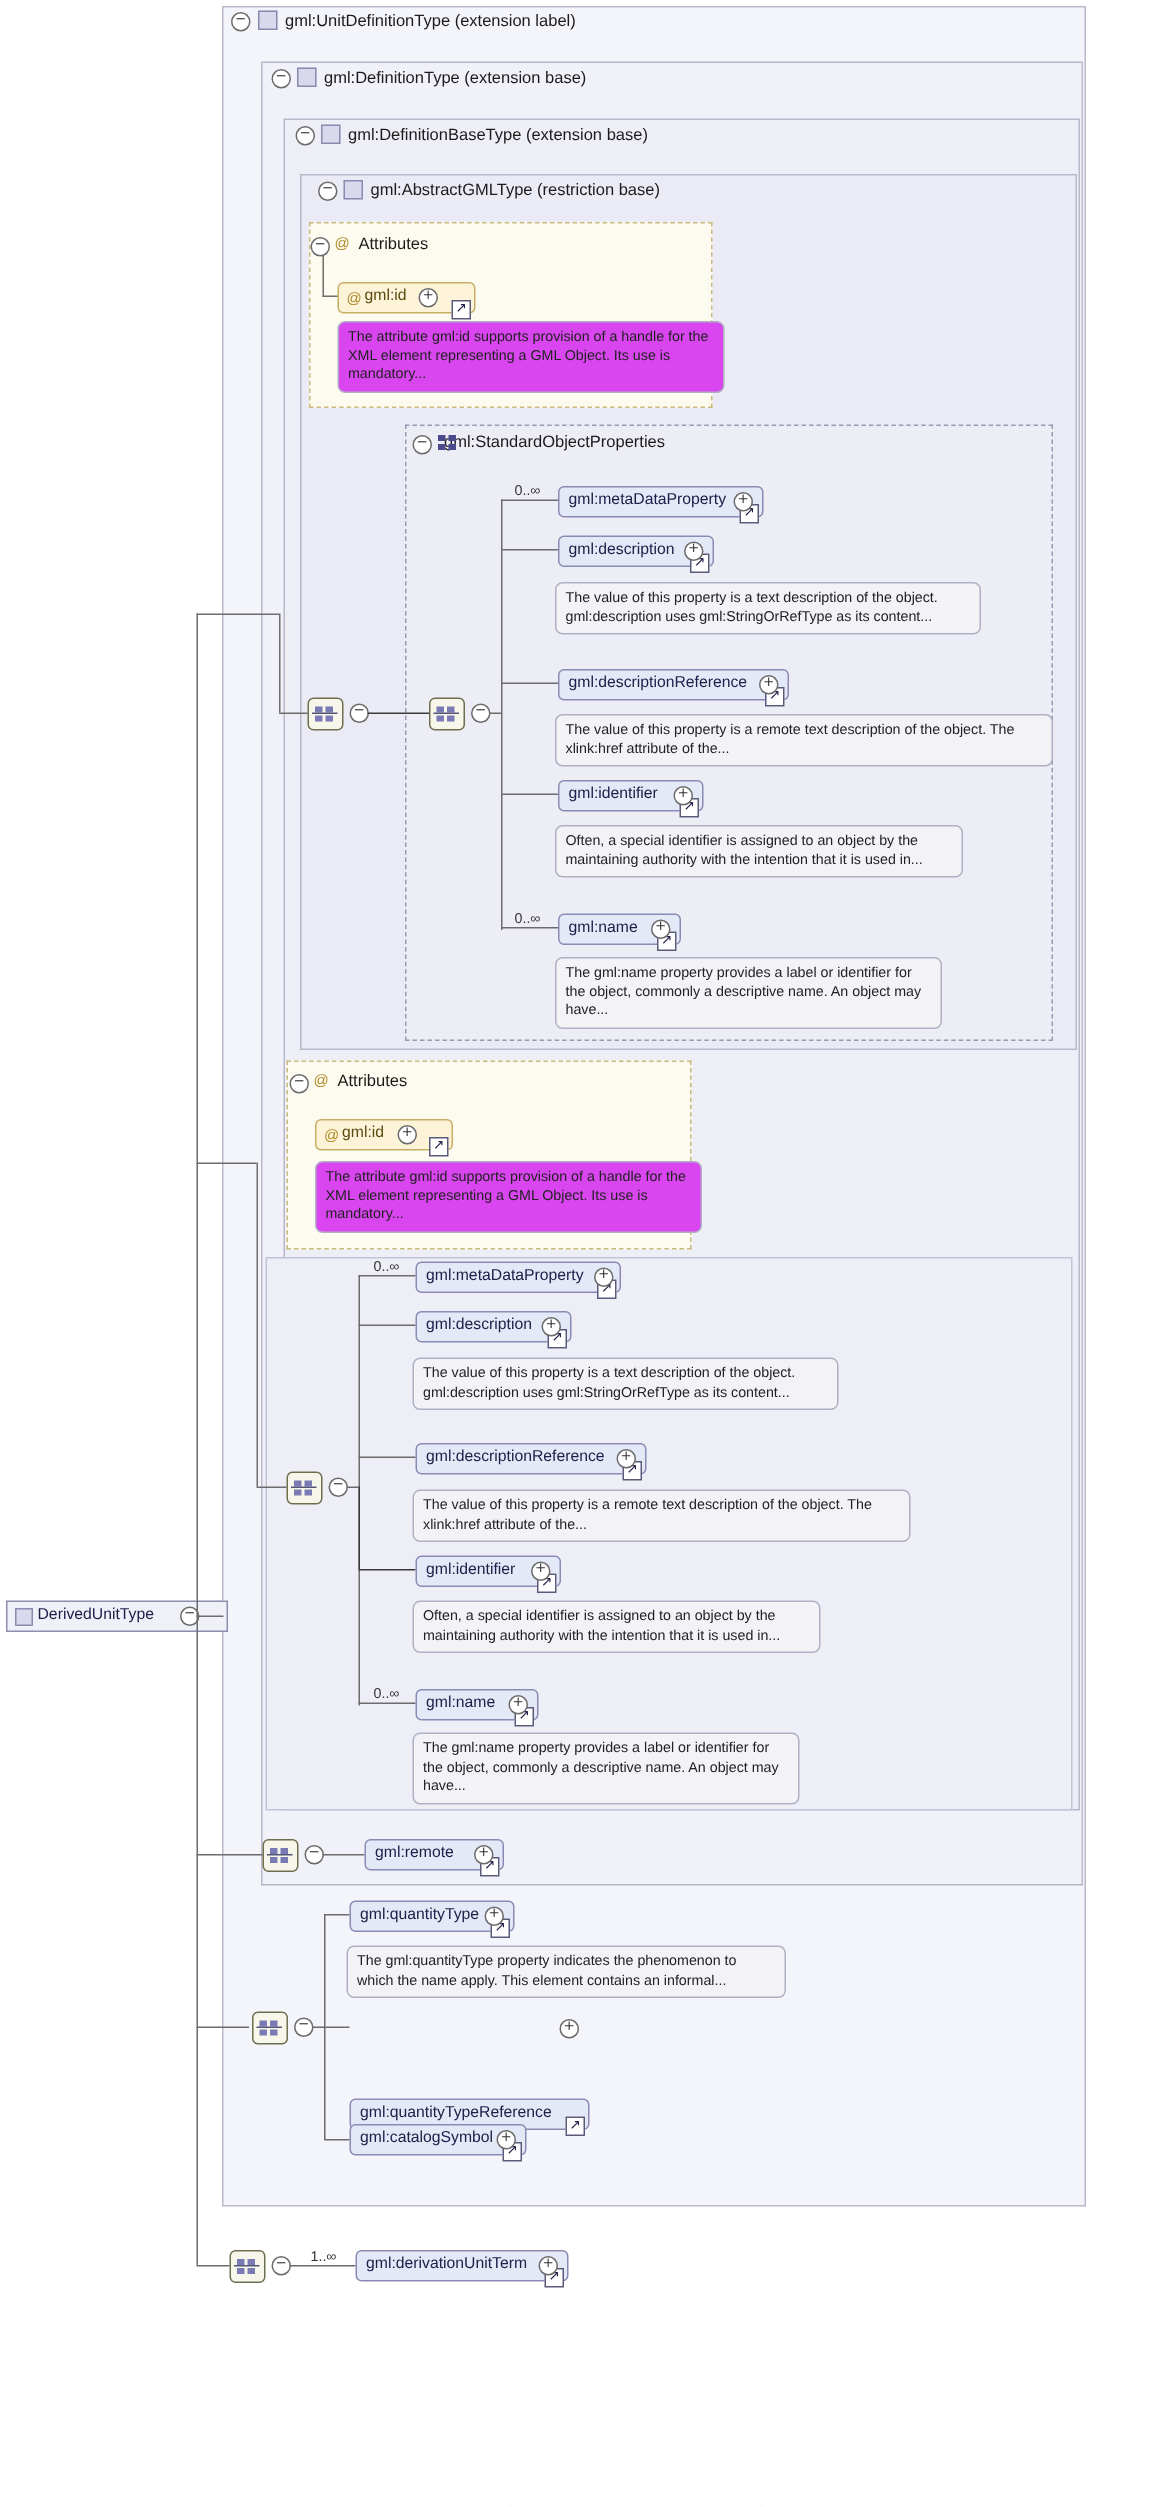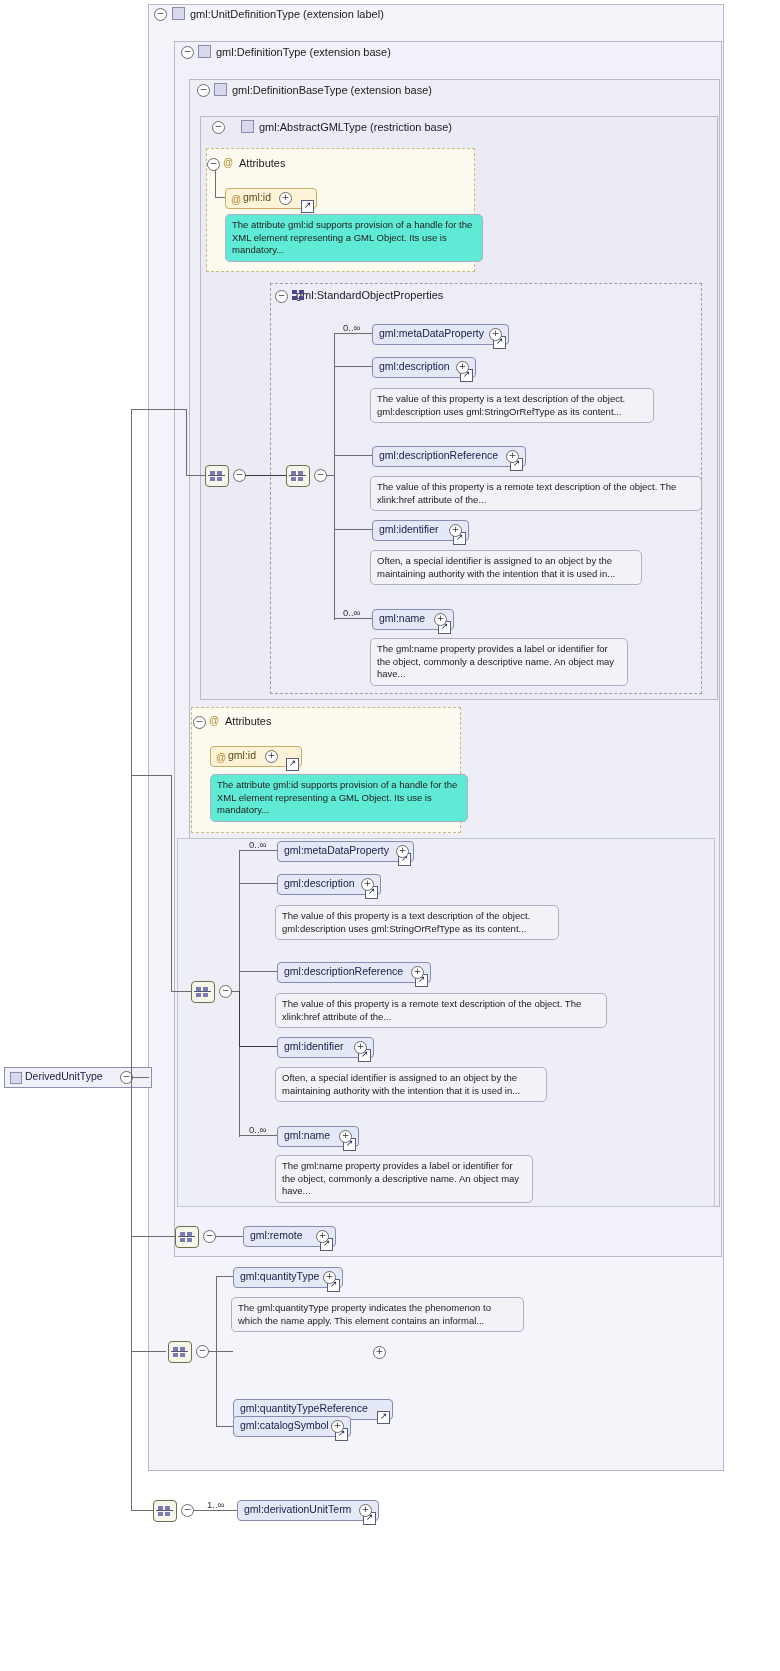--- a/index.html
+++ b/index.html
@@ -137,21 +137,21 @@
     position: absolute;
     border: 1px solid #b0b0c4;
     border-radius: 5px;
     background: #f2f2f7;
     color: #222;
     font-size: 9.5px;
     line-height: 12.5px;
     padding: 4px 6px;
     white-space: pre-wrap;
   }
-  .doc.attrdoc { background: #5eead4; }
+  .doc.attrdoc { background: #d946ef; }
 
   
   .card {
     position: absolute;
     font-size: 9.5px;
     color: #333;
     white-space: nowrap;
   }
 
   
@@ -224,21 +224,21 @@
     <span>gml:DefinitionType (extension base)</span>
   </div>
   <div class="toggle minus" style="left:181px; top:46px;"></div>
 
   <div class="panel-head" style="left:214px; top:83px;">
     <span class="sq-icon"></span>
     <span>gml:DefinitionBaseType (extension base)</span>
   </div>
   <div class="toggle minus" style="left:197px; top:84px;"></div>
 
-  <div class="panel-head" style="left:229px; top:120px;margin-left:12px;">
+  <div class="panel-head" style="left:229px; top:120px;">
     <span class="sq-icon"></span>
     <span>gml:AbstractGMLType (restriction base)</span>
   </div>
   <div class="toggle minus" style="left:212px; top:121px;"></div>
 
   <div class="panel-head" style="left:222px; top:157px;">
     <span class="at-icon">@</span>
     <span>Attributes</span>
   </div>
   <div class="toggle minus" style="left:207px; top:158px;"></div>

